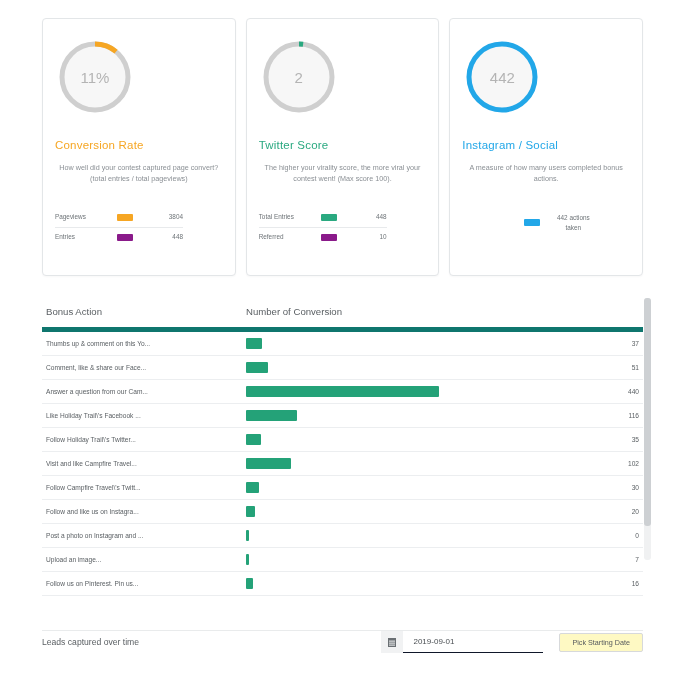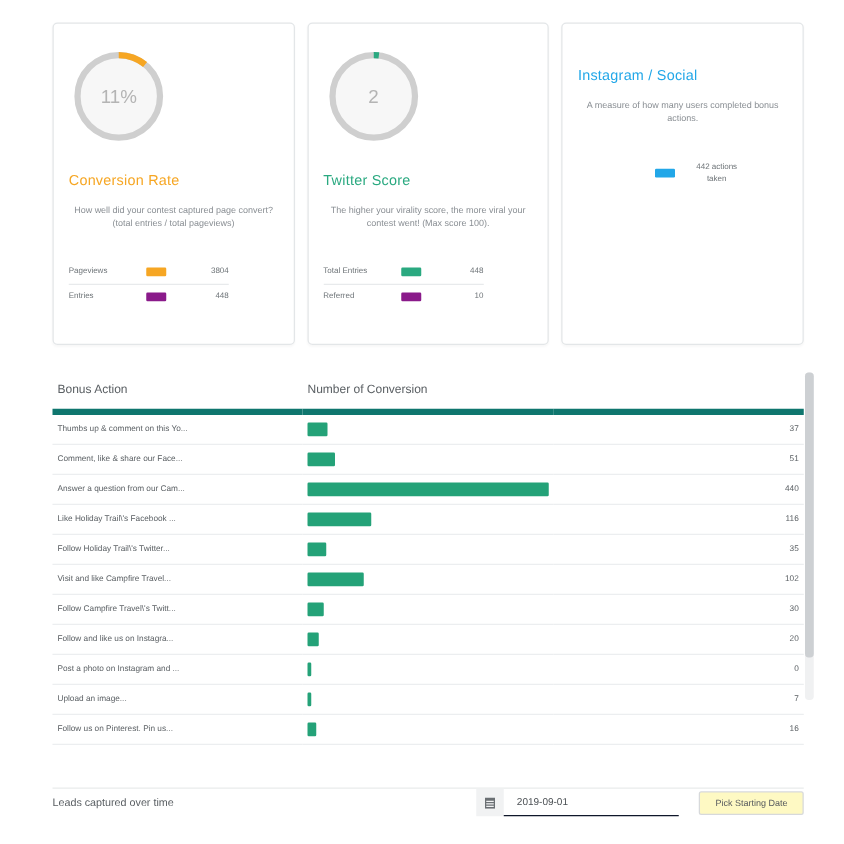--- a/index.html
+++ b/index.html
@@ -208,20 +208,26 @@
           <div class="legend-row div">
             <div class="legend-name">Referred</div>
             <div class="legend-swatch-cell">
               <div class="legend-swatch" style="background:#8a1a8a"></div>
             </div>
             <div class="legend-val">10</div>
           </div>
         </div>
       </div>
       <div class="card">
+        <div class="donut-wrap">
+          <svg width="80" height="80" viewBox="0 0 80 80">
+            <circle cx="40" cy="40" r="33" fill="#f7f7f7" stroke="#22a7e8" stroke-width="5"></circle>
+          </svg>
+          <div class="donut-label">442</div>
+        </div>
         <div class="card-title" style="color:#22a7e8">Instagram / Social</div>
         <div class="card-desc">A measure of how many users completed bonus actions.</div>
         <div class="legend">
           <div class="legend-row">
             <div class="legend-name"></div>
             <div class="legend-swatch-cell">
               <div class="legend-swatch" style="background:#22a7e8"></div>
             </div>
             <div class="legend-val multi">442 actions taken</div>
           </div>

